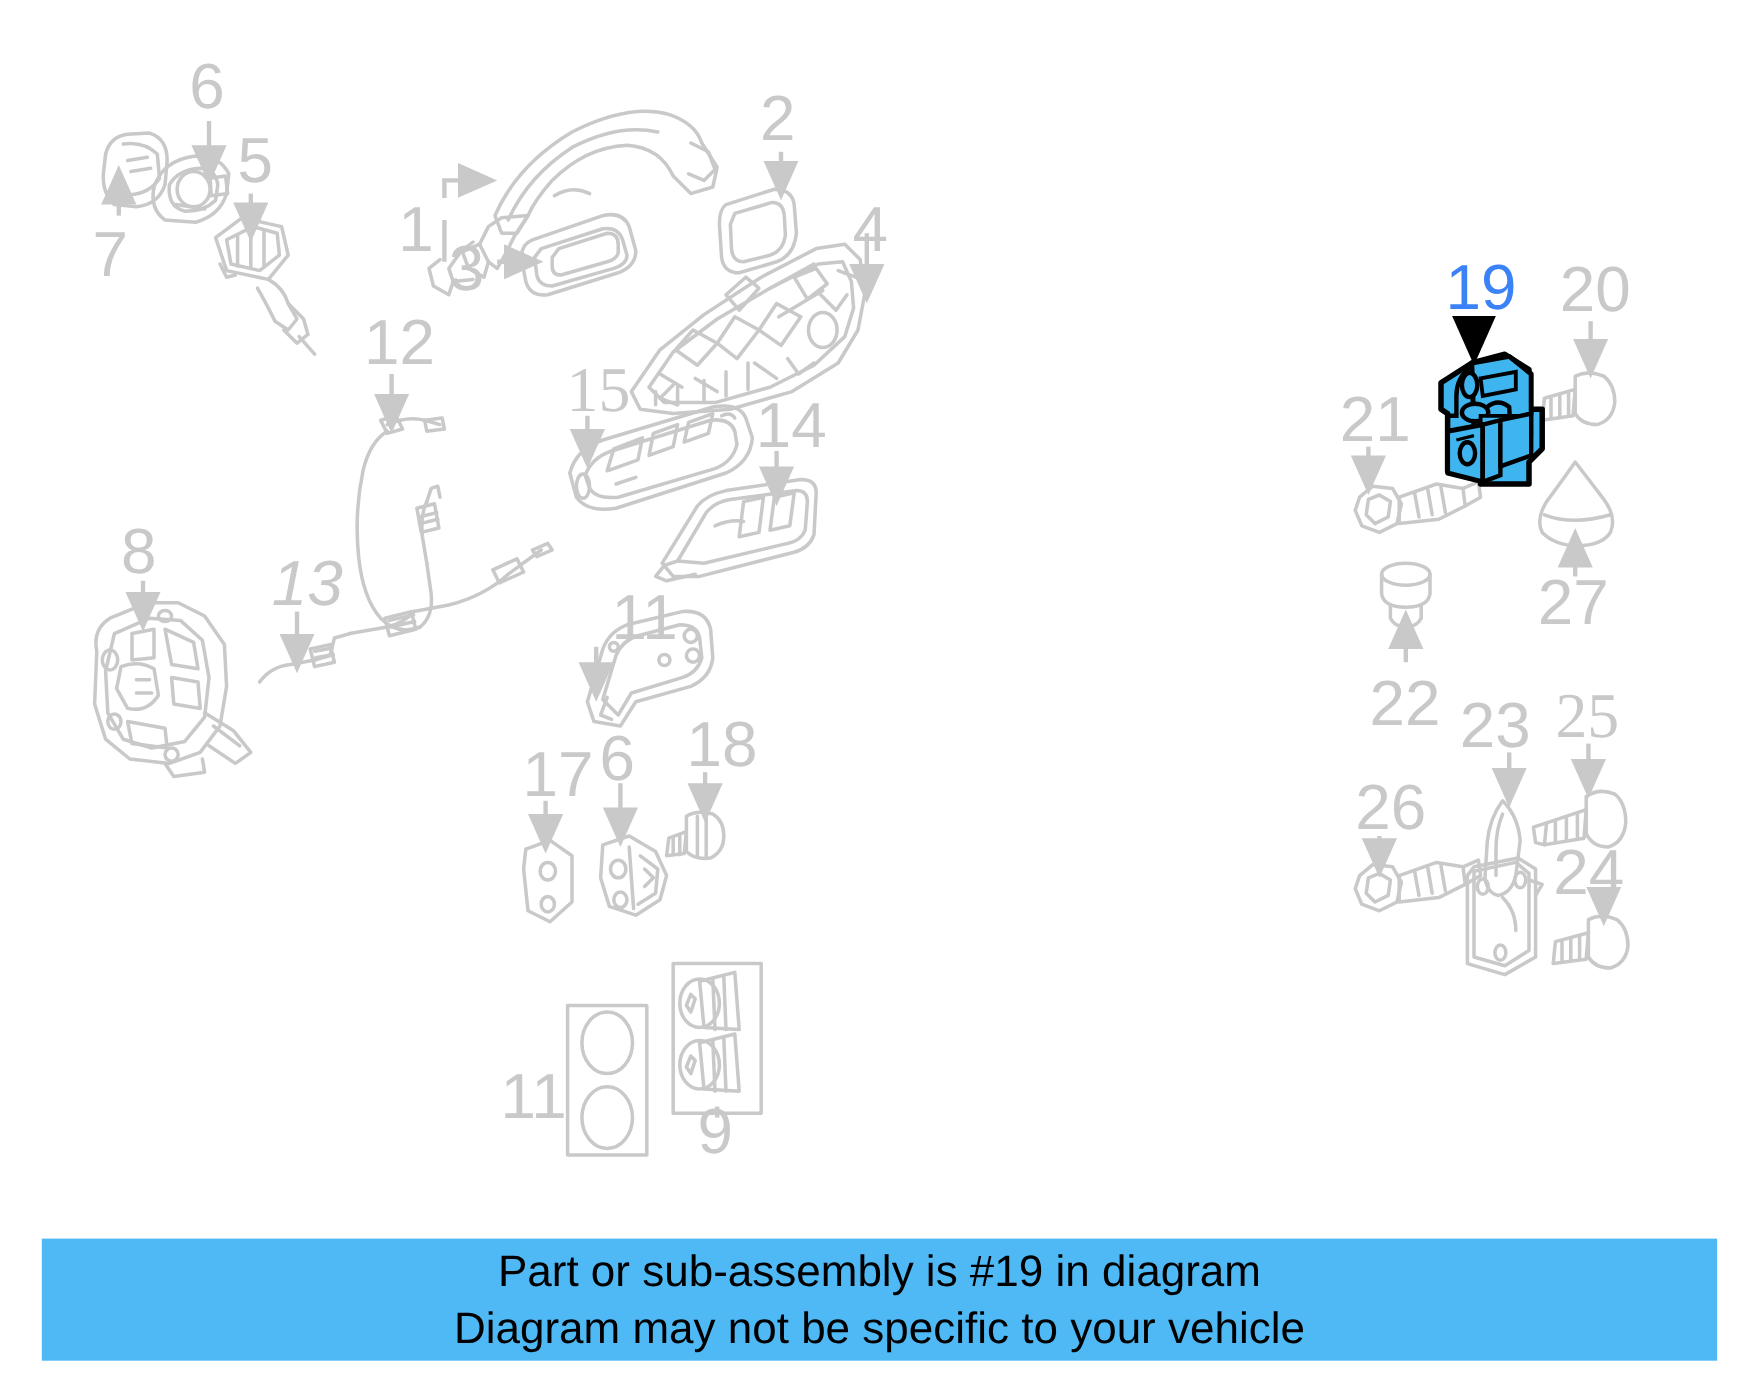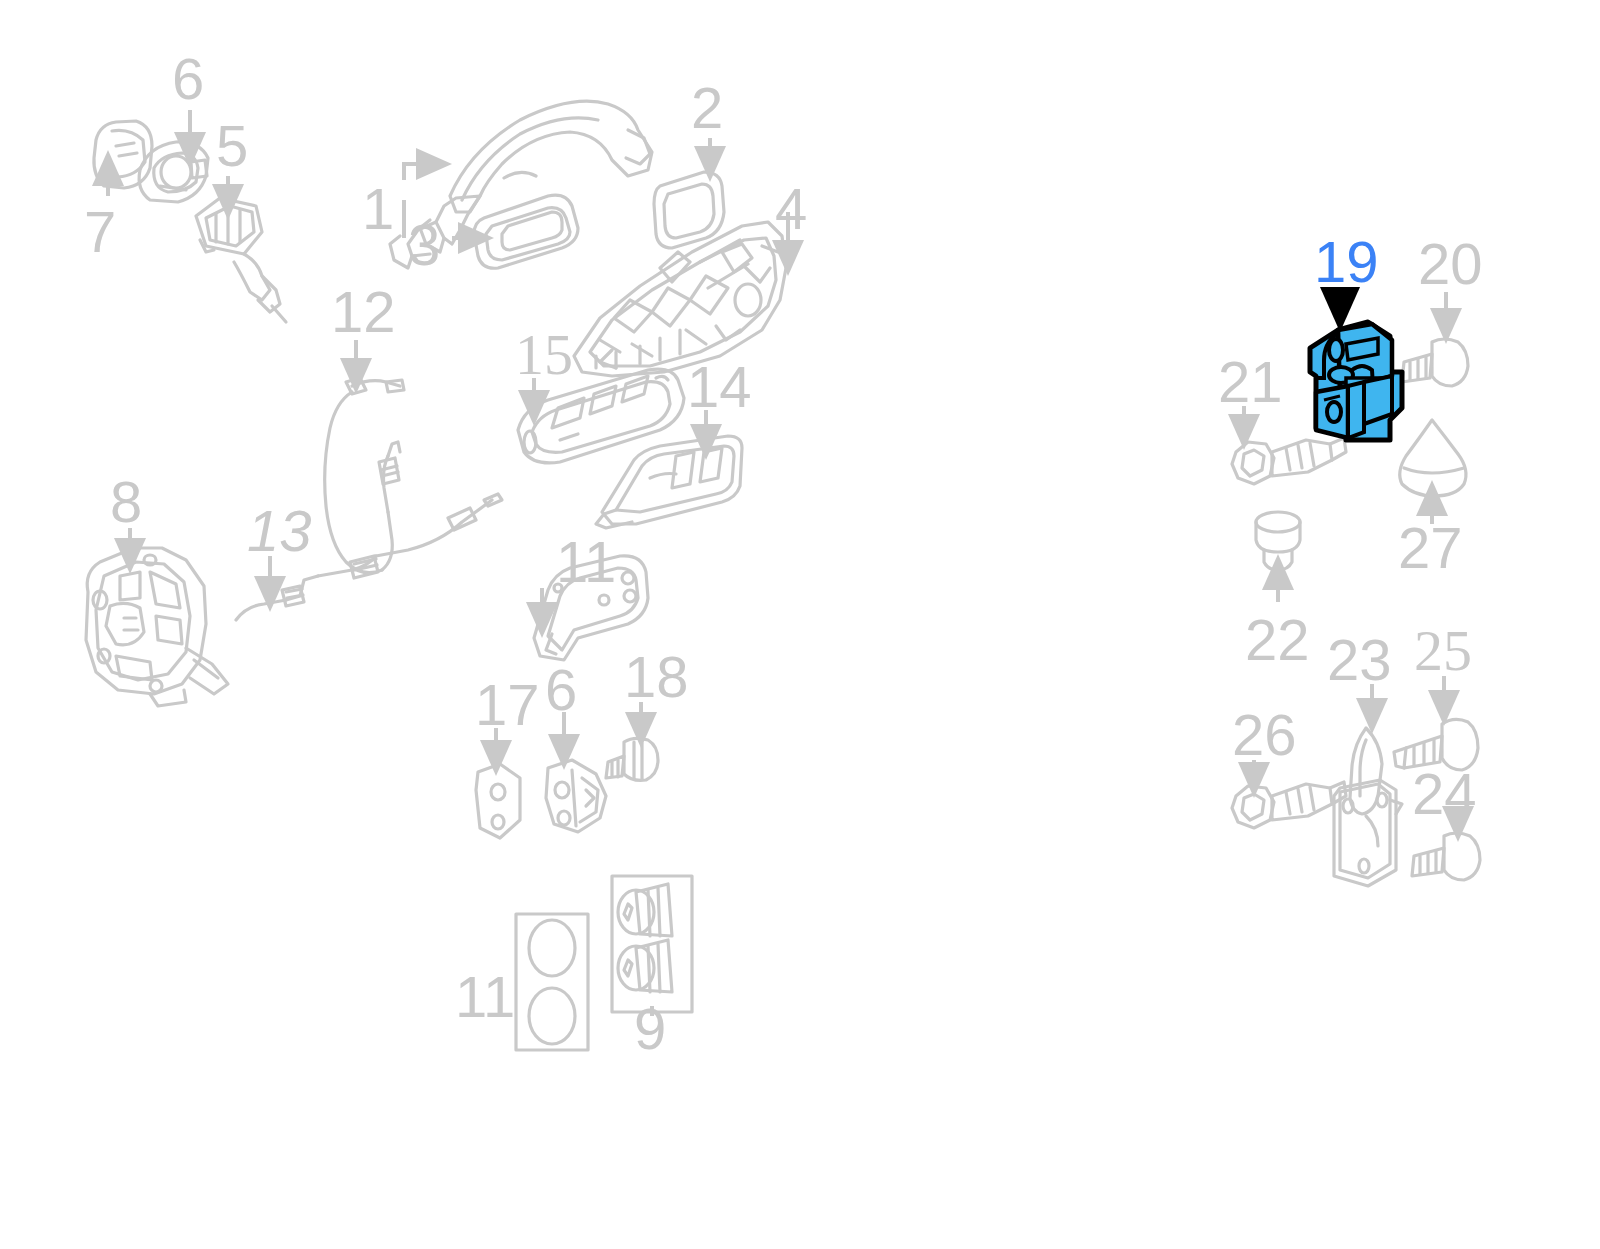--- a/index.html
+++ b/index.html
@@ -399,14 +399,18 @@
   <div class="callout-label highlighted" style="left:1314px;top:233px;">19</div>
   <div class="callout-label" style="left:1418px;top:235px;">20</div>
   <div class="callout-label" style="left:1218px;top:353px;">21</div>
   <div class="callout-label" style="left:1245px;top:571px;margin-top:40px;">22</div>
   <div class="callout-label" style="left:1327px;top:631px;">23</div>
   <div class="callout-label" style="left:1412px;top:765px;">24</div>
   <div class="callout-label" style="left:1414px;top:622px;font-family:Liberation Serif, serif;">25</div>
   <div class="callout-label" style="left:1232px;top:706px;text-align:right;">26</div>
   <div class="callout-label" style="left:1398px;top:519px;">27</div>
 
+  <div id="caption-banner">
+    <div class="caption-line">Part or sub-assembly is #19 in diagram</div>
+    <div class="caption-line">Diagram may not be specific to your vehicle</div>
+  </div>
 
 </div>
 
 </body></html>

